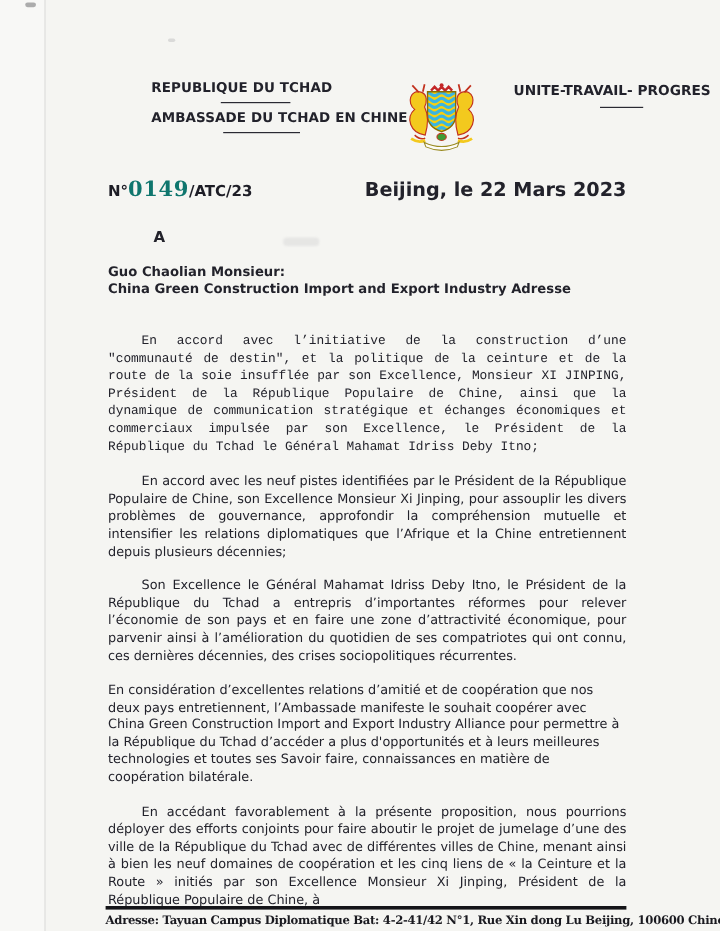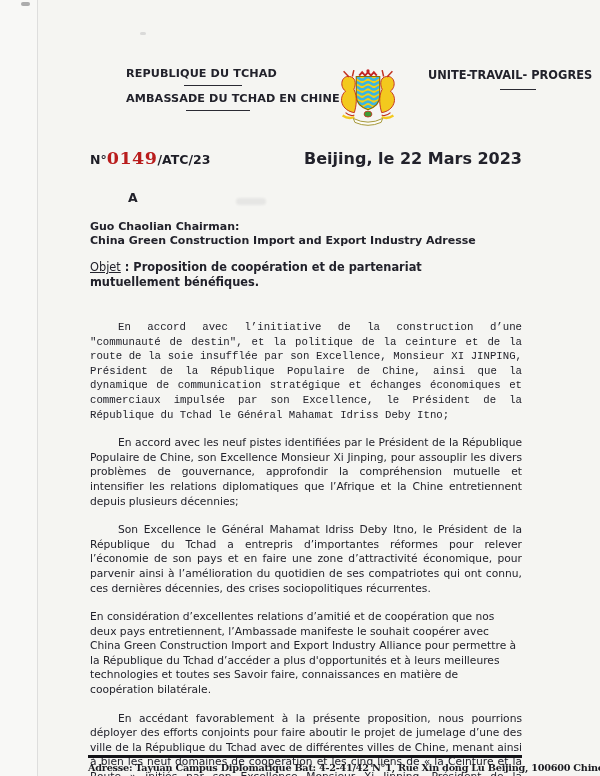--- a/index.html
+++ b/index.html
@@ -28,21 +28,21 @@
   .div-2{width:64px;margin-left:60px;margin-right:auto;}
   .div-1{margin-left:58px;margin-right:auto;}
   .emblem-cell{display:flex;justify-content:center;padding-top:-2px;}
   .motto-block{font-weight:bold;font-size:11.4px;text-align:center;padding-left:14px;white-space:nowrap;}
   .div-3{width:36px;margin:7px 0 0 72px;border-bottom:1.6px solid #2a2a33;}
 
   
   .ref-row{display:flex;margin-top:22px;align-items:baseline;}
   .ref-left{width:282px;white-space:nowrap;}
   .ref-prefix,.ref-suffix{font-weight:bold;font-size:12.5px;color:#1d1d26;}
-  .ref-number{font-family:"DejaVu Serif", serif;font-weight:bold;font-size:17.5px;color:#b91c1c;letter-spacing:.5px;}
+  .ref-number{font-family:"DejaVu Serif", serif;font-weight:bold;font-size:17.5px;color:#0f766e;letter-spacing:.5px;}
   .date-line{font-weight:bold;font-size:16px;white-space:nowrap;margin-left:24px;}
 
   
   .salutation{margin-top:22px;margin-left:38px;font-weight:bold;font-size:12.5px;}
   .recipient{margin-top:15px;font-weight:bold;font-size:11px;line-height:13.5px;}
   .subject{margin-top:13px;font-size:11.4px;line-height:14.5px;max-width:402px;font-weight:bold;}
   .subject-label{font-weight:normal;text-decoration:underline;}
 
   
   .body-text p{
@@ -136,27 +136,24 @@
 
     <div class="ref-row">
       <div class="ref-left">
         <span class="ref-prefix">N°</span><span class="ref-number">0149</span><span class="ref-suffix">/ATC/23</span>
       </div>
       <div class="date-line">Beijing, le 22 Mars 2023</div>
     </div>
 
     <div class="salutation">A</div>
     <div class="recipient">
-      <div>Guo Chaolian Chairman:</div>
+      <div>Guo Chaolian Monsieur:</div>
       <div>China Green Construction Import and Export Industry Adresse</div>
     </div>
 
-    <div class="subject">
-      <span class="subject-label">Objet</span><span> : Proposition de coopération et de partenariat mutuellement bénéfiques.</span>
-    </div>
 
     <div class="body-text">
       <p class="first">En accord avec l’initiative de la construction d’une "communauté de destin", et la politique de la ceinture et de la route de la soie insufflée par son Excellence, Monsieur XI JINPING, Président de la République Populaire de Chine, ainsi que la dynamique de communication stratégique et échanges économiques et commerciaux impulsée par son Excellence, le Président de la République du Tchad le Général Mahamat Idriss Deby Itno;</p>
       <p>En accord avec les neuf pistes identifiées par le Président de la République Populaire de Chine, son Excellence Monsieur Xi Jinping, pour assouplir les divers problèmes de gouvernance, approfondir la compréhension mutuelle et intensifier les relations diplomatiques que l’Afrique et la Chine entretiennent depuis plusieurs décennies;</p>
       <p>Son Excellence le Général Mahamat Idriss Deby Itno, le Président de la République du Tchad a entrepris d’importantes réformes pour relever l’économie de son pays et en faire une zone d’attractivité économique, pour parvenir ainsi à l’amélioration du quotidien de ses compatriotes qui ont connu, ces dernières décennies, des crises sociopolitiques récurrentes.</p>
       <p class="no-indent"><span>En considération d’excellentes relations d’amitié et de coopération que nos deux pays entretiennent, l’Ambassade manifeste le </span><span class="inline-bold">souhait coopérer avec  China Green Construction Import and Export Industry Alliance</span><span> pour permettre à la République du Tchad d’accéder a plus d'opportunités et à leurs meilleures technologies et toutes ses Savoir faire, connaissances en matière de coopération bilatérale.</span></p>
       <p>En accédant favorablement à la présente proposition, nous pourrions déployer des efforts conjoints pour faire aboutir le projet de jumelage d’une des ville de la République du Tchad avec de différentes villes de Chine, menant ainsi à bien les neuf domaines de coopération et les cinq liens de « la Ceinture et la Route » initiés par son Excellence Monsieur Xi Jinping, Président de la République Populaire de Chine, à</p>
     </div>
   </div>
 

